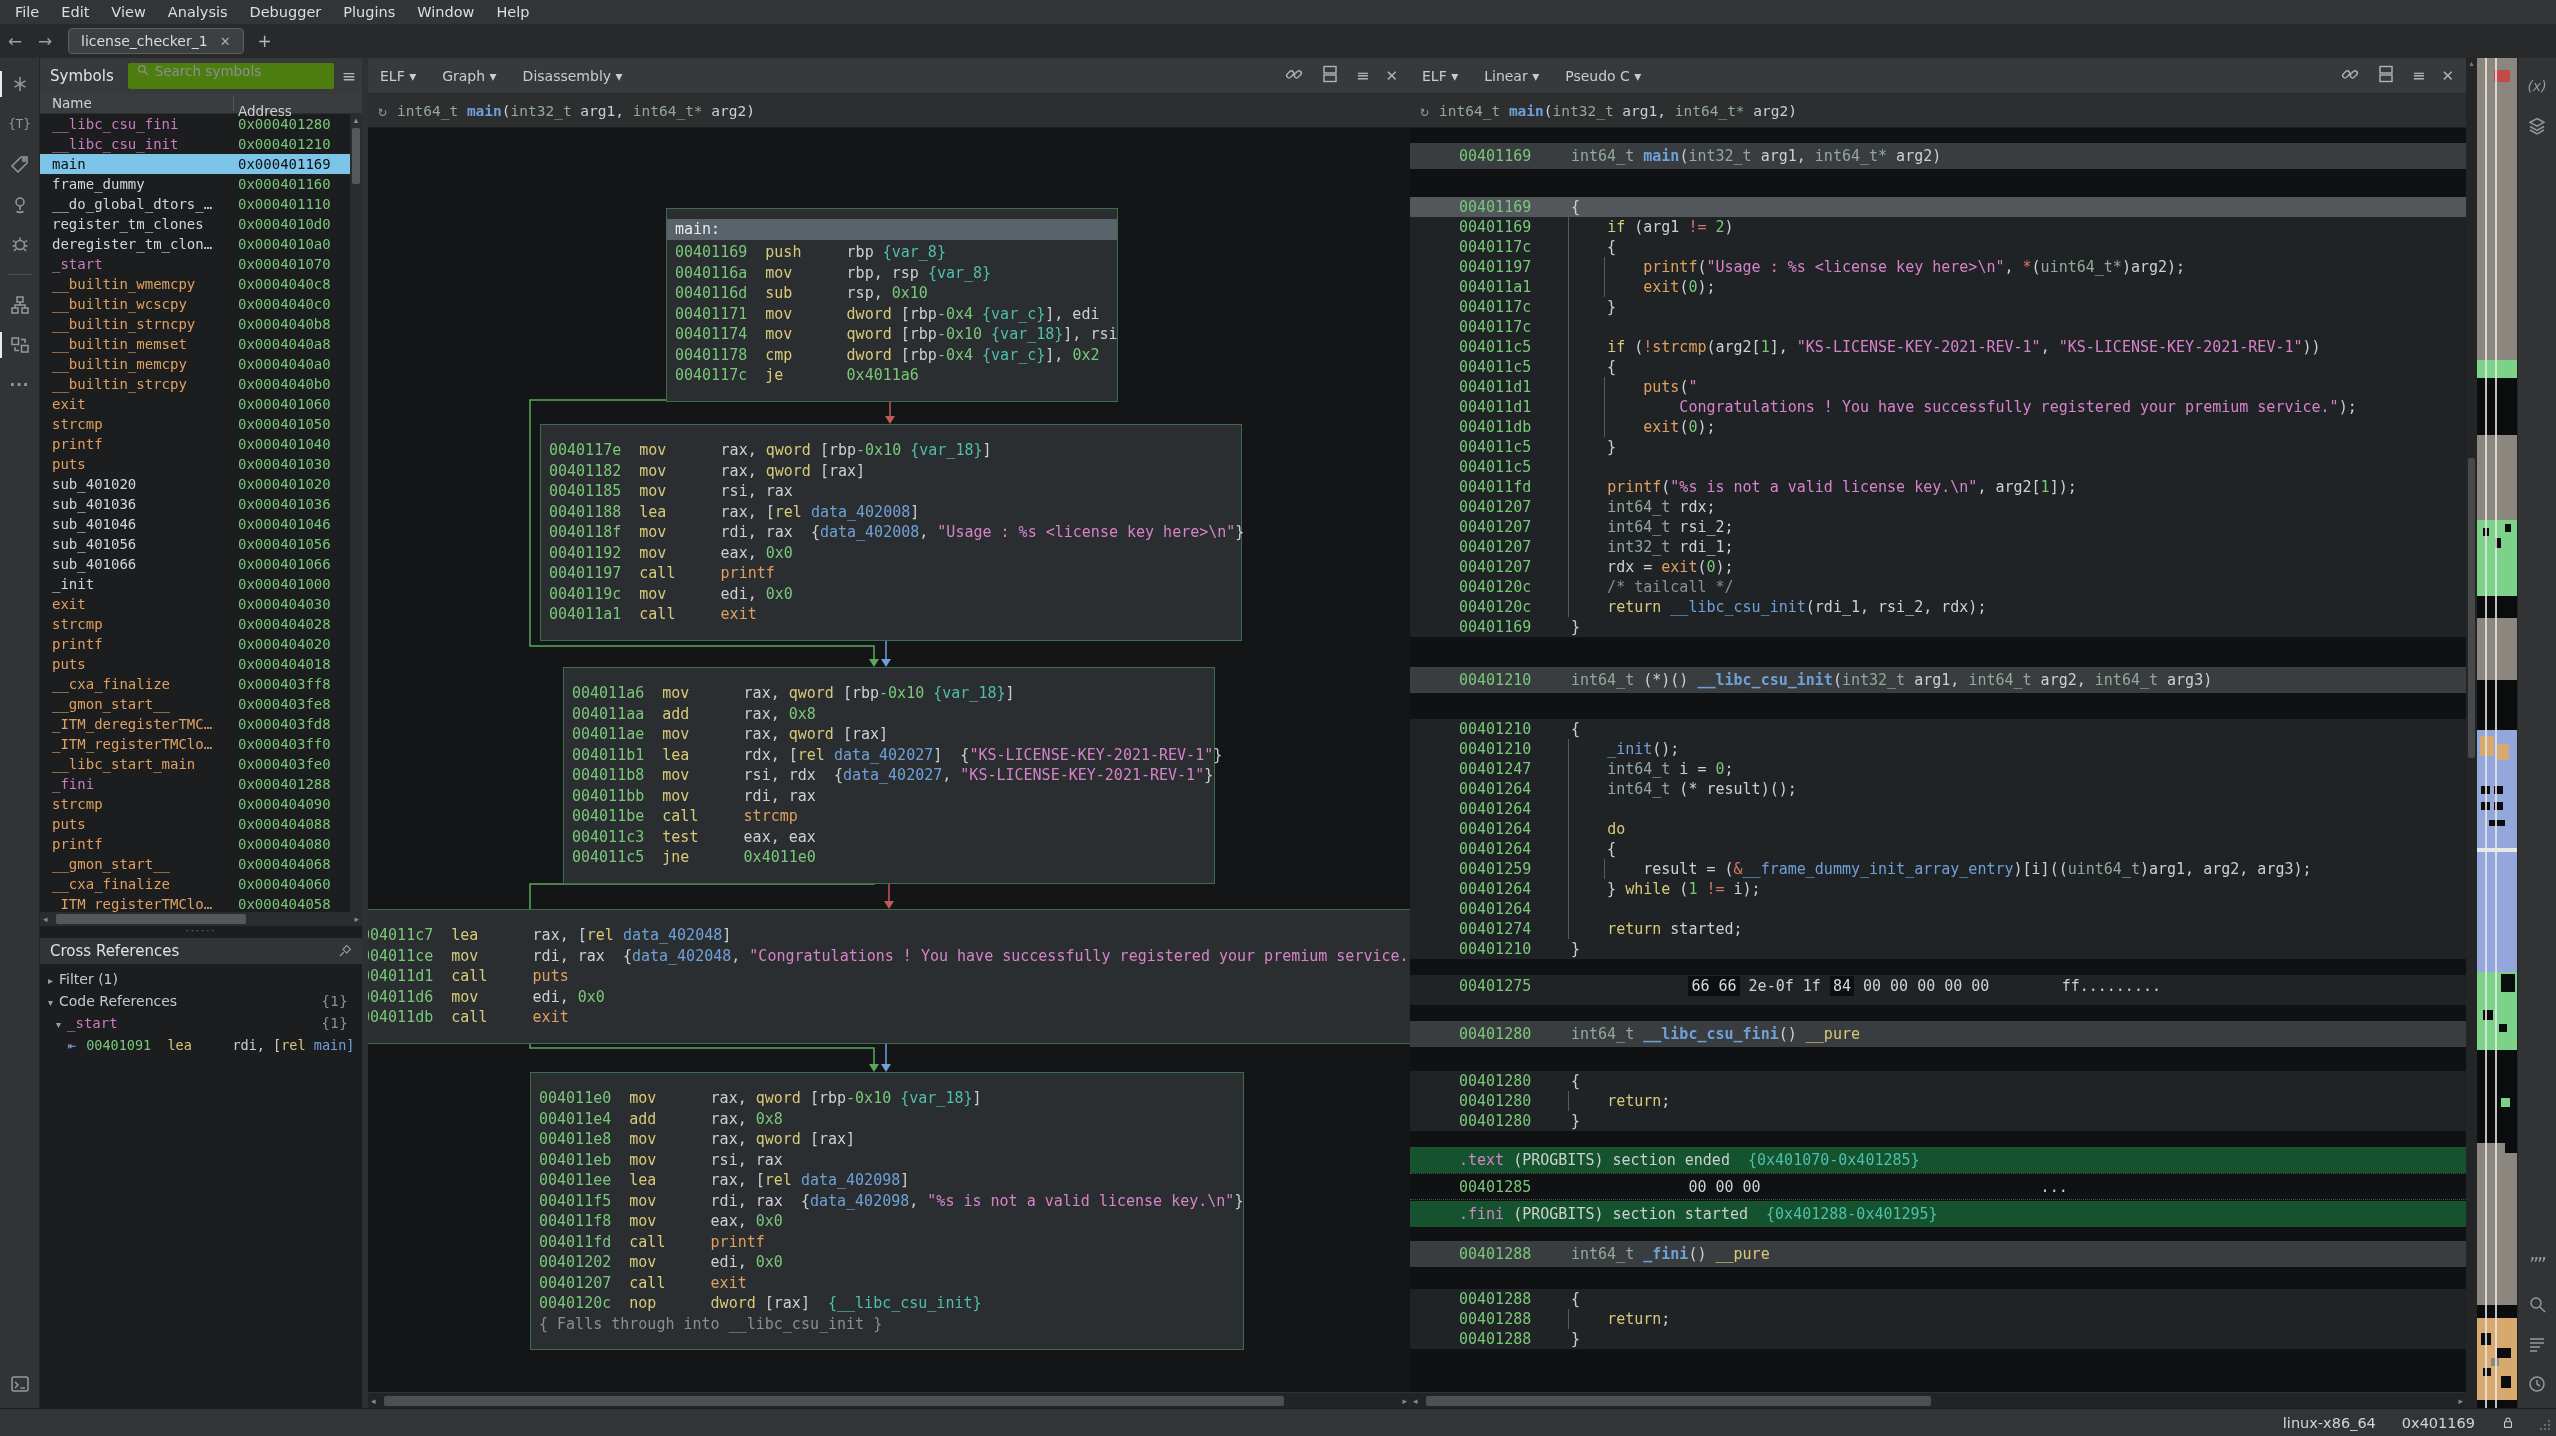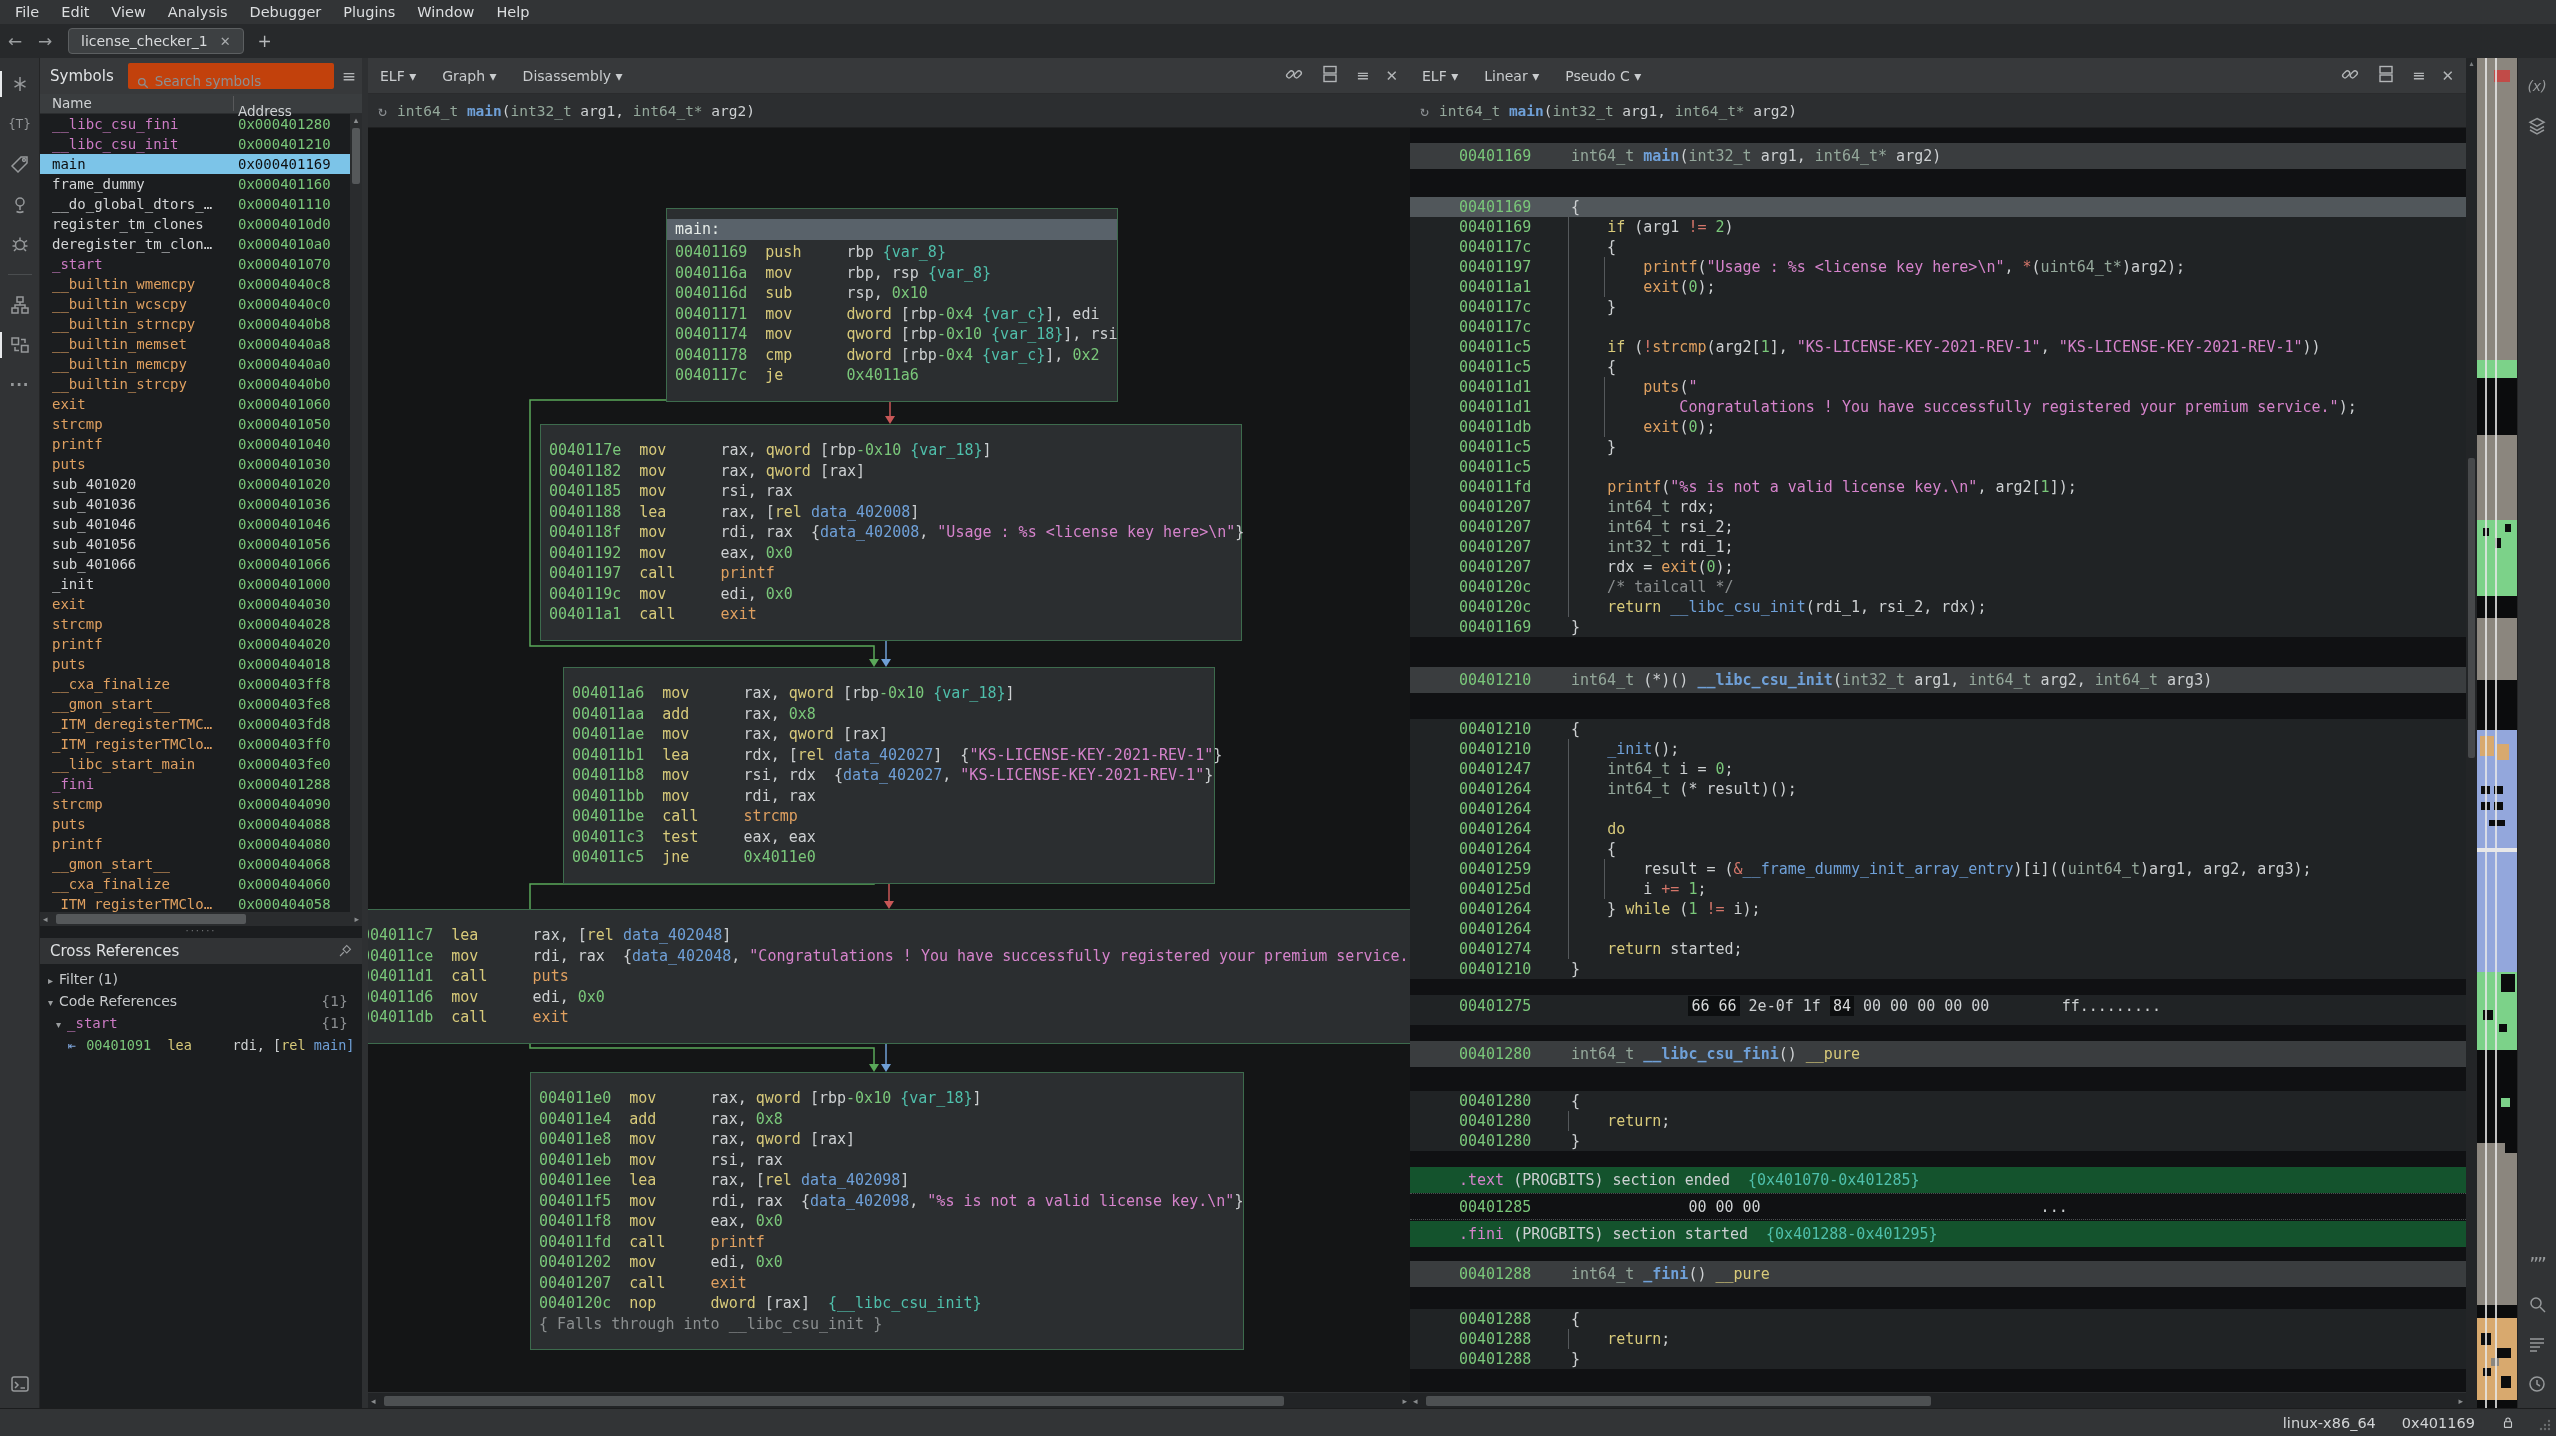--- a/index.html
+++ b/index.html
@@ -23,21 +23,21 @@
 .rail-btn.active::before{content:"";position:absolute;left:-4px;top:3px;bottom:3px;width:2px;background:#e8eaec}
 #leftrail .rail-btn.active::before{left:-4px}
 .rail-div{width:24px;height:1px;background:#4a4d4f;margin:6px 0 14px}
 .rail-spacer{flex:1}
 .rail-btn svg{stroke:#96999b;fill:none;stroke-width:1.5}
 
 
 #sidebar{position:absolute;left:40px;top:58px;width:322px;bottom:28px;background:#1b1d1f}
 #sbheader{position:absolute;left:0;top:0;right:0;height:36px;background:#37393b;display:flex;align-items:center}
 #sbtitle{font-size:15px;color:#e2e4e6;margin-left:10px}
-#searchbox{margin-left:14px;width:206px;height:26px;background:#c2410c;border-radius:2px;display:flex;align-items:flex-end;padding:0 8px;gap:6px}
+#searchbox{margin-left:14px;width:206px;height:26px;background:#4d7c0f;border-radius:2px;display:flex;align-items:flex-start;padding:0 8px;gap:6px}
 #searchbox input{background:transparent;border:0;outline:0;color:#c8cbcd;font-size:13.5px;width:160px;font-family:"DejaVu Sans",sans-serif}
 #searchbox input::placeholder{color:#8b8f92}
 #sbmenu{margin-left:8px;color:#b2b5b7;font-size:17px}
 #symhead{position:absolute;left:0;top:36px;right:0;height:20px;background:#3a3d3f;font-size:13.5px;color:#cfd2d4;border-bottom:1px solid #2b2d2f}
 #symhead .c1{position:absolute;left:12px;top:1px}
 #symhead .c2{position:absolute;left:198px;top:9px}
 #symhead .cdiv{position:absolute;left:193px;top:2px;bottom:2px;width:1px;background:#58595b}
 #symrows{position:absolute;left:0;top:56px;width:310px;height:798px;overflow:hidden;font:14px/20px "DejaVu Sans Mono",monospace}
 .symrow{height:20px;white-space:nowrap;position:relative}
 .symrow .nm{position:absolute;left:12px}
@@ -686,26 +686,20 @@
           <div class="guide" style="left: 158px;"></div>
         </div>
         <div class="lr krow" style="height: 20px; line-height: 20px;">
           <span class="gut">00401264</span>
           <span class="code"><span class="tk-p">    {</span></span>
           <div class="guide" style="left: 158px;"></div>
         </div>
         <div class="lr krow" style="height: 20px; line-height: 20px;">
           <span class="gut">00401259</span>
           <span class="code"><span class="tk-p">        result = (</span><span class="tk-op">&amp;</span><span class="tk-db">__frame_dummy_init_array_entry</span><span class="tk-p">)[i]((</span><span class="tk-ty">uint64_t</span><span class="tk-p">)arg1, arg2, arg3);</span></span>
-          <div class="guide" style="left: 158px;"></div>
-          <div class="guide" style="left: 194px;"></div>
-        </div>
-        <div class="lr krow" style="height: 20px; line-height: 20px;">
-          <span class="gut">0040125d</span>
-          <span class="code"><span class="tk-p">        i </span><span class="tk-op">+=</span><span class="tk-p"> </span><span class="tk-ad">1</span><span class="tk-p">;</span></span>
           <div class="guide" style="left: 158px;"></div>
           <div class="guide" style="left: 194px;"></div>
         </div>
         <div class="lr krow" style="height: 20px; line-height: 20px;">
           <span class="gut">00401264</span>
           <span class="code"><span class="tk-p">    } </span><span class="tk-mn">while</span><span class="tk-p"> (</span><span class="tk-ad">1</span><span class="tk-p"> </span><span class="tk-op">!=</span><span class="tk-p"> i);</span></span>
           <div class="guide" style="left: 158px;"></div>
         </div>
         <div class="lr krow" style="height: 20px; line-height: 20px;">
           <span class="gut">00401264</span>

